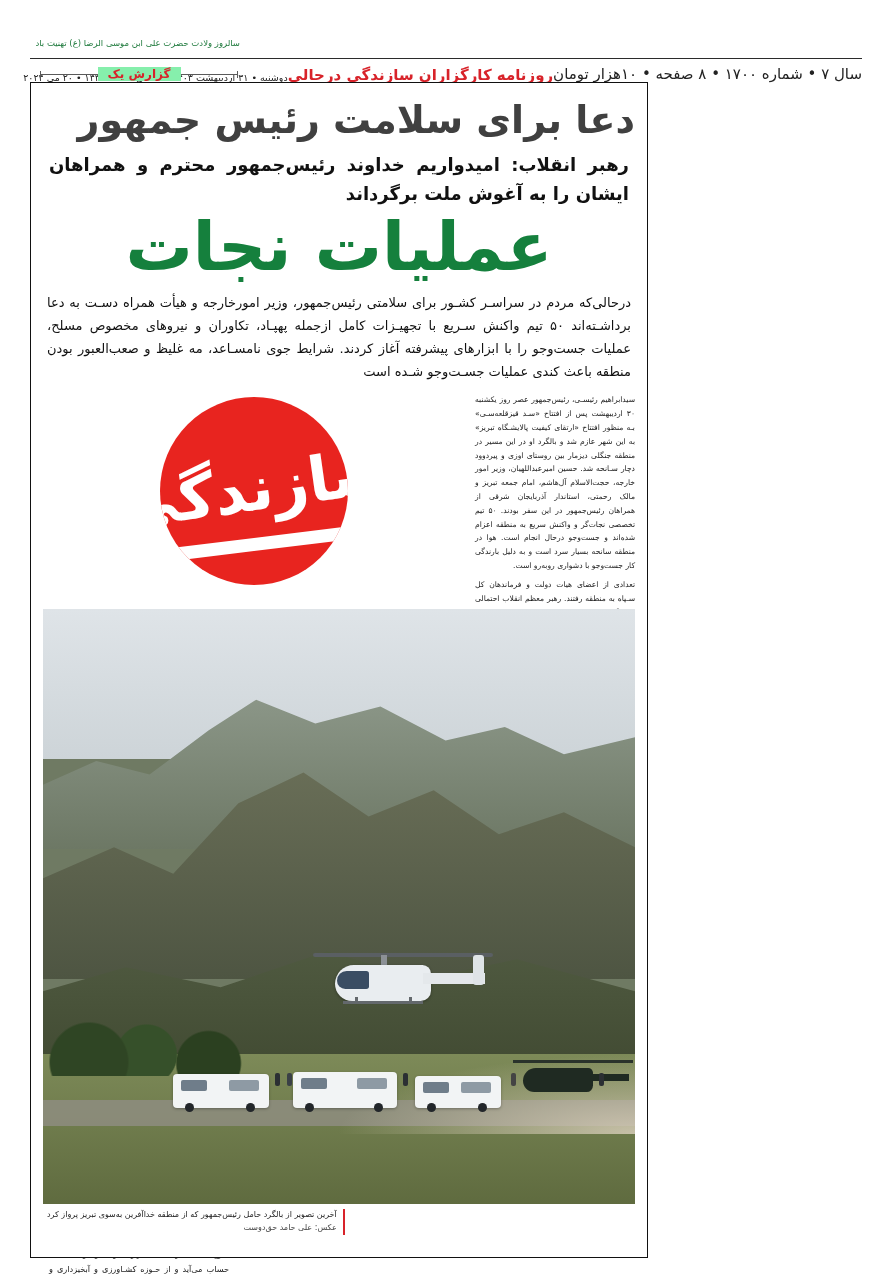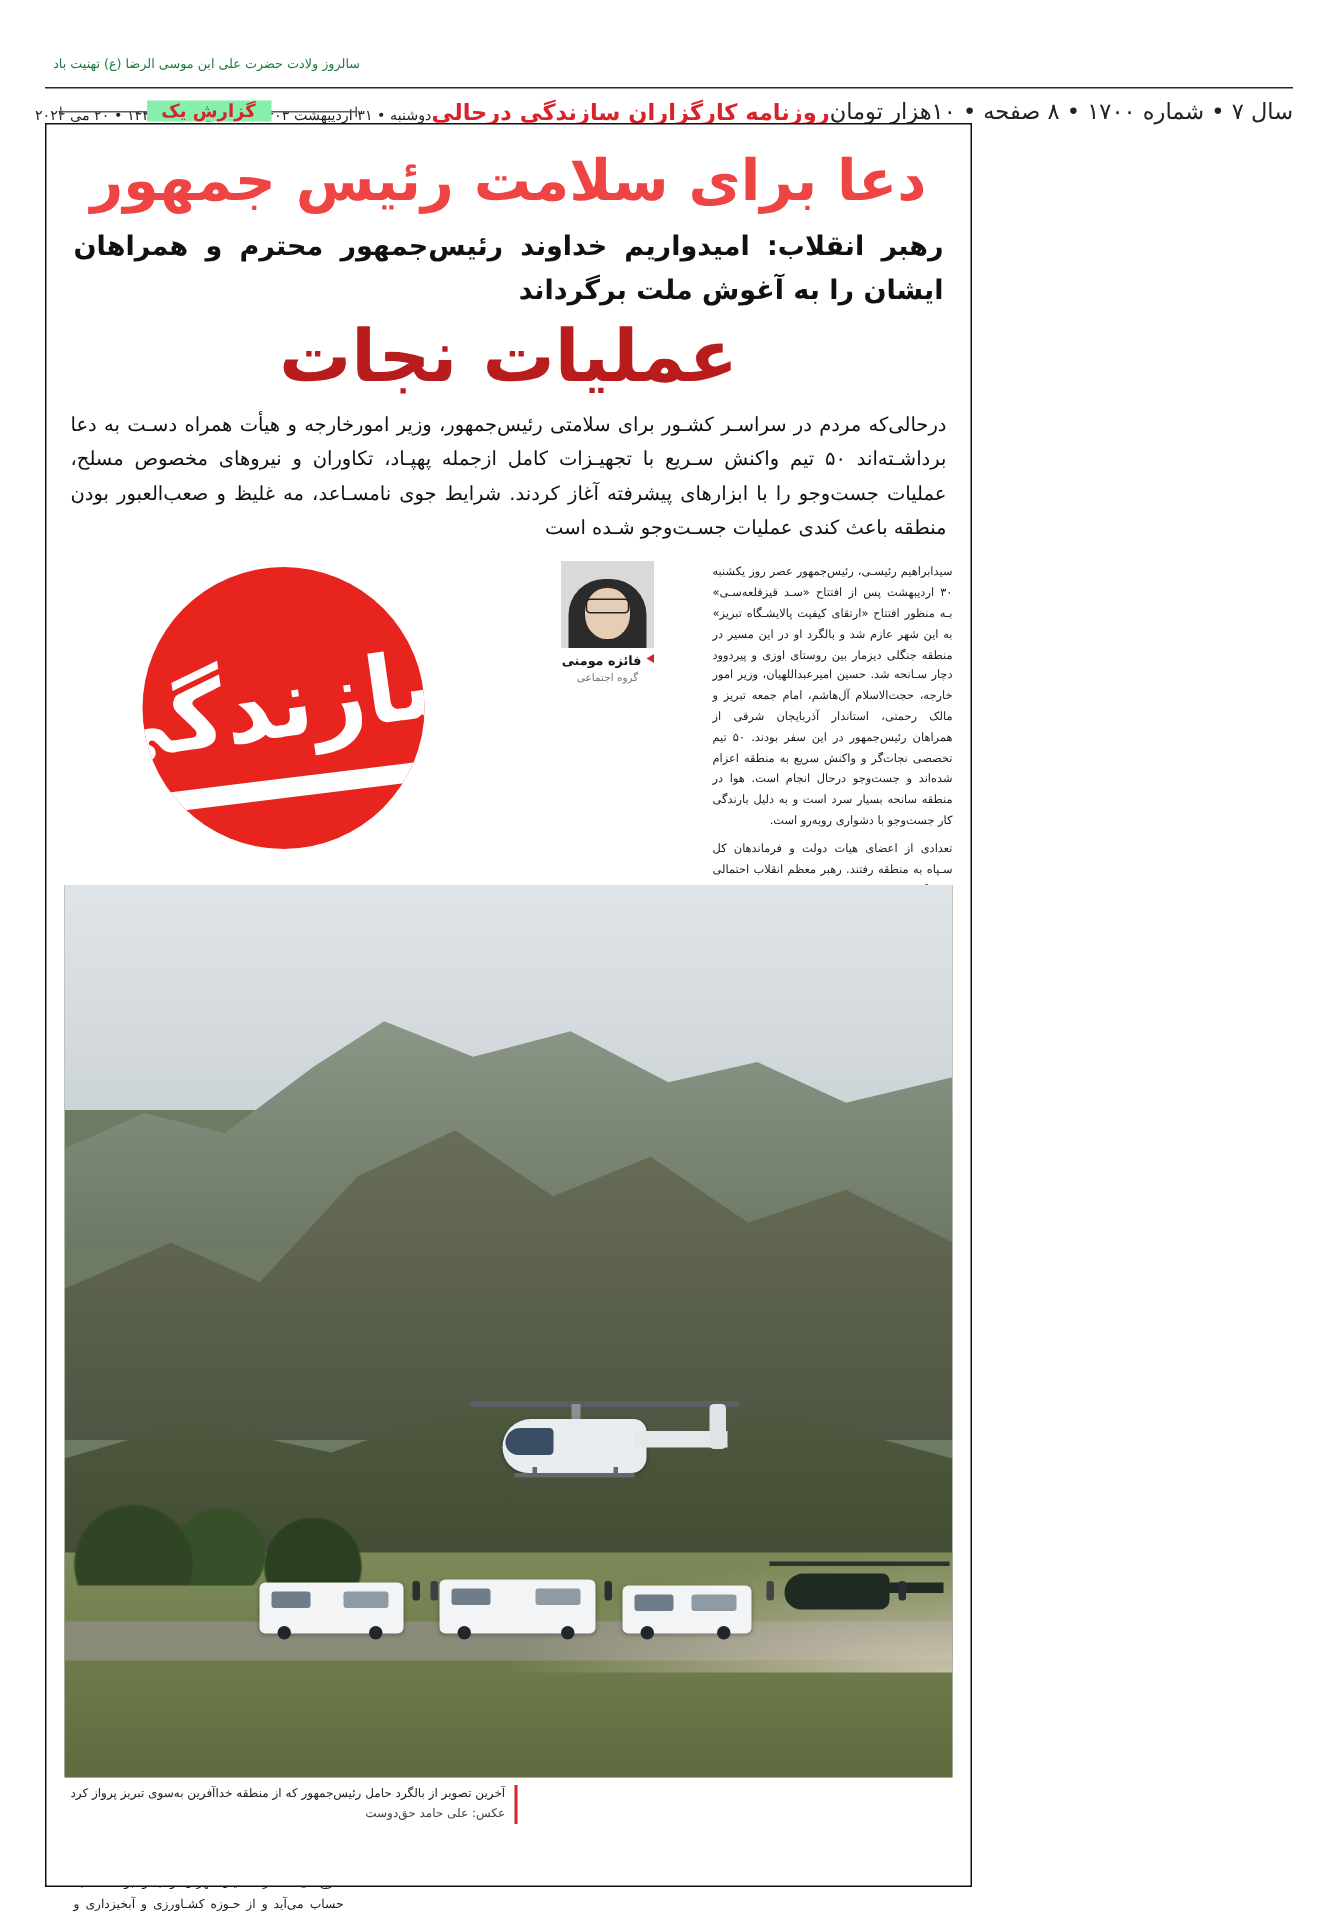--- a/index.html
+++ b/index.html
@@ -110,31 +110,31 @@
   }
   .sb-body p{margin:0 0 6px;}
   .bullet{display:inline-block;width:6px;height:6px;border-radius:50%;background:#d8232a;margin-left:4px;}
 
   
   .main{
     position:absolute;top:82px;left:30px;right:244px;bottom:22px;
     border:1.4px solid #111;padding:10px 12px 8px;box-sizing:border-box;background:#fff;
   }
   .red-head{
-    text-align:center;color:#ef4444;font-weight:bold;font-size:38px;
+    color:#404040;font-weight:bold;font-size:38px;
     line-height:1.12;letter-spacing:-1px;margin:6px 0 8px;
   }
   .kicker{
     font-size:18px;line-height:1.62;text-align:justify;color:#111;
     margin:0 6px 6px;font-weight:bold;
   }
   .kicker .l2{display:block;text-align:center;}
   .big-head{
-    text-align:center;font-weight:bold;font-size:48px;line-height:1.0;
-    margin:6px 0 10px;letter-spacing:-2px;color:#b91c1c;
+    text-align:center;font-weight:bold;font-size:67px;line-height:1.0;
+    margin:6px 0 10px;letter-spacing:-2px;color:#15803d;
   }
   .lead{
     font-size:13px;line-height:1.78;text-align:justify;color:#111;margin:4px 4px 10px;
   }
 
   .cols{display:flex;gap:10px;direction:rtl;height:212px;}
   .col-text{
     width:160px;font-size:7.6px;line-height:1.82;text-align:justify;color:#1a1a1a;
   }
   .col-text p{margin:0 0 5px;}
@@ -308,29 +308,20 @@
 
     <div class="lead">درحالی‌که مردم در سراسـر کشـور برای سلامتی رئیس‌جمهور، وزیر امورخارجه و هیأت همراه دسـت به دعا برداشـته‌اند ۵۰ تیم واکنش سـریع با تجهیـزات کامل ازجمله پهپـاد، تکاوران و نیروهای مخصوص مسلح، عملیات جست‌وجو را با ابزارهای پیشرفته آغاز کردند. شرایط جوی نامسـاعد، مه غلیظ و صعب‌العبور بودن منطقه باعث کندی عملیات جسـت‌وجو شـده است</div>
 
     <div class="cols">
       <div class="col-text">
         <p>سیدابراهیم رئیسـی، رئیس‌جمهور عصر روز یکشنبه ۳۰ اردیبهشت پس از افتتاح «سـد قیزقلعه‌سـی» بـه منظور افتتاح «ارتقای کیفیت پالایشـگاه تبریز» به این شهر عازم شد و بالگرد او در این مسیر در منطقه جنگلی دیزمار بین روستای اوزی و پیردوود دچار سـانحه شد. حسین امیرعبداللهیان، وزیر امور خارجه، حجت‌الاسلام آل‌هاشم، امام جمعه تبریز و مالک رحمتی، استاندار آذربایجان شرقی از همراهان رئیس‌جمهور در این سفر بودند. ۵۰ تیم تخصصی نجات‌گر و واکنش سریع به منطقه اعزام شده‌اند و جست‌وجو درحال انجام است. هوا در منطقه سانحه بسیار سرد است و به دلیل بارندگی کار جست‌وجو با دشواری روبه‌رو است.</p>
         <p>تعدادی از اعضای هیات دولت و فرماندهان کل سـپاه به منطقه رفتند. رهبر معظم انقلاب احتمالی شب گذشته در دیدار جمعی از خانواده‌های سپاهیان پاسدار که به مناسبت شب میلاد امام رضا(ع) برگزار شد، با ابراز تاثر از حادثه نگران‌کننده برای رئیس‌جمهور محترم و همراهان ایشـان گفتند: امیدواریم خداوند متعال رئیس‌جمهور محترم و مفتخر و همراهان ایشان را به آغوش ملت برگرداند. ملت ایران نگران و دلواپس نباشند، هیچ اختلالی در کار کشور به وجود نمی‌آید.</p>
         <div class="cont2"><b>ادامه در صفحه ۲</b></div>
       </div>
 
-      <div class="col-byline">
-        <div class="ph">
-          <div class="scarf"></div>
-          <div class="face"></div>
-          <div class="gl"></div>
-        </div>
-        <div class="nm"><i></i><span>فائزه مومنی</span></div>
-        <div class="gr">گروه اجتماعی</div>
-      </div>
 
       <div class="logo-wrap">
         <div class="logo">
           <div class="word">سازندگی</div>
           <div class="swoosh"></div>
         </div>
       </div>
     </div>
 
     <div class="hero">

